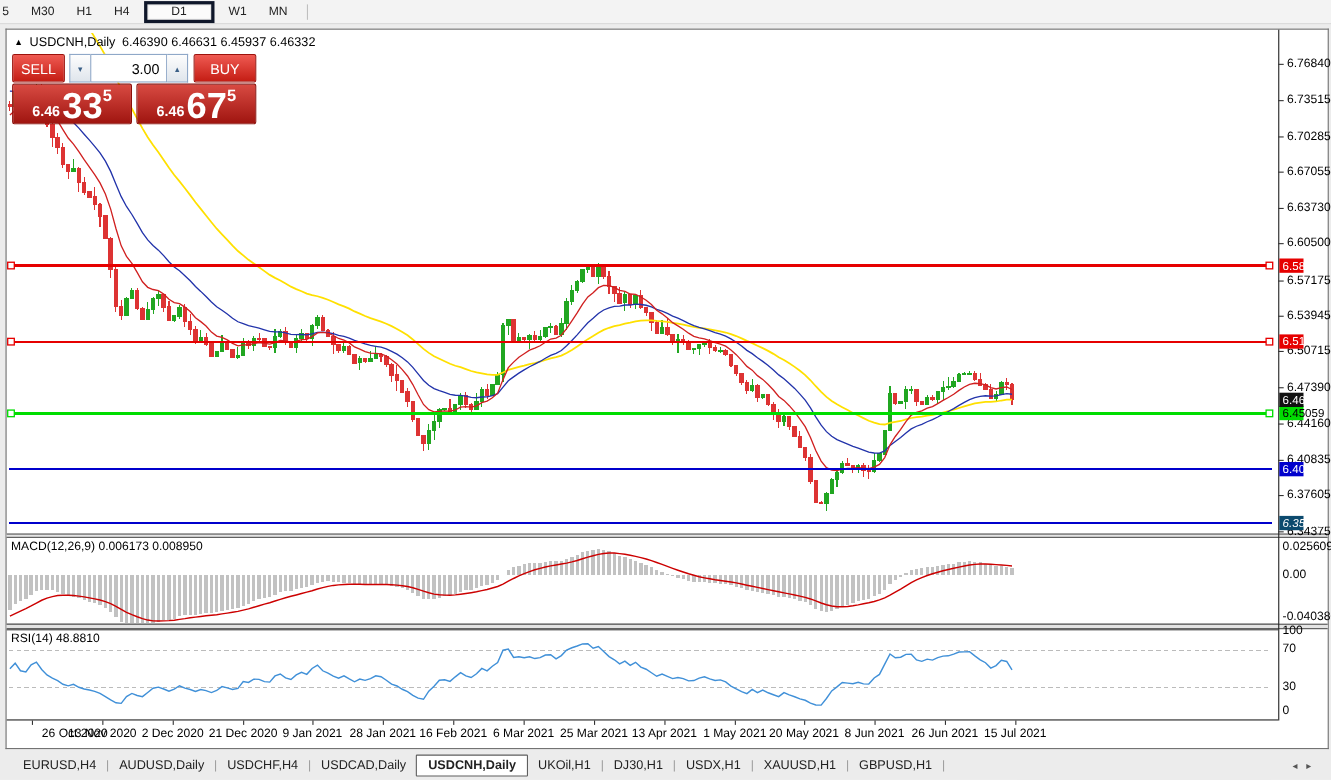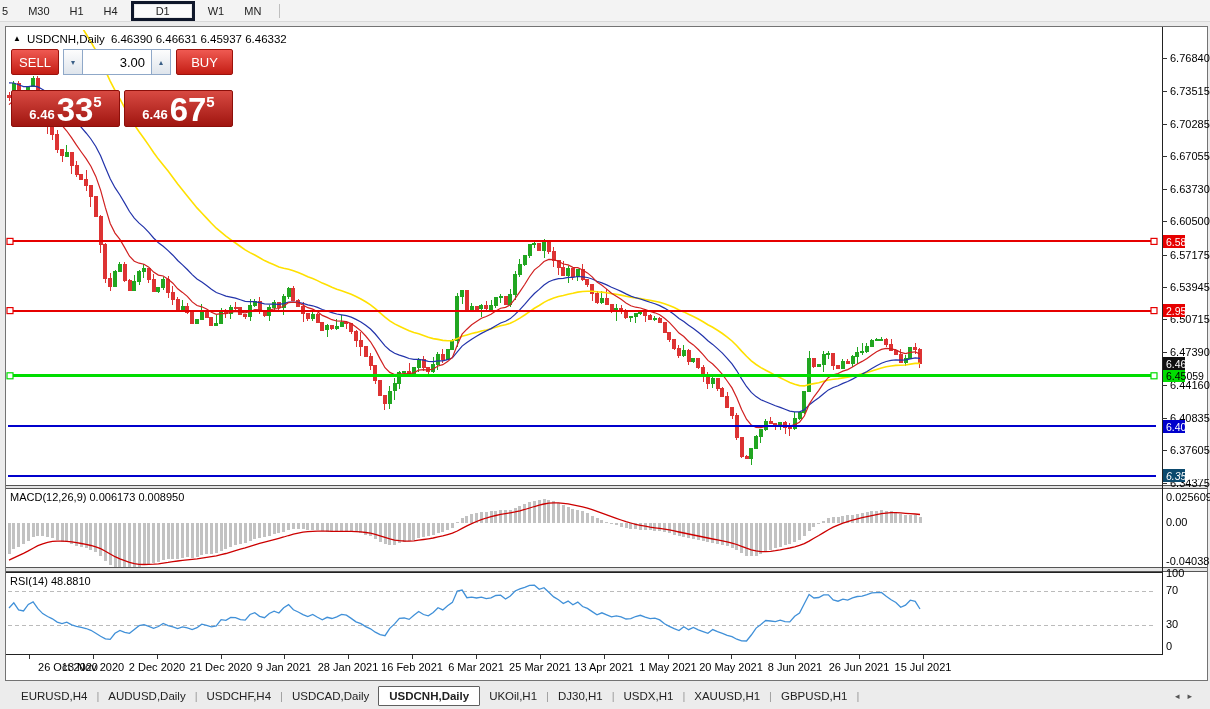--- a/index.html
+++ b/index.html
@@ -28,21 +28,21 @@
   .trade-btn{background:linear-gradient(#ef5a52,#c41d14);border:1px solid #9c120c;border-radius:2px;
     color:#fff;font-size:13px;display:flex;align-items:center;justify-content:center;box-sizing:border-box;}
   #sell-btn{width:48px;}
   #buy-btn{width:57px;margin-left:5px;}
   .spin-btn{width:19px;box-sizing:border-box;border:1px solid #8fa8c8;background:linear-gradient(#fdfdfd,#dfe5ec);
     color:#3a5f87;font-size:8px;display:flex;align-items:center;justify-content:center;}
   #spin-dn{margin-left:4px;border-right:none;}
   #lot-input{width:70px;box-sizing:border-box;border:1px solid #8fa8c8;font-family:"Liberation Sans",sans-serif;
     font-size:13px;text-align:right;padding-right:6px;outline:none;}
   #spin-up{border-left:none;}
-  #ocp-row2{display:flex;margin-top:15px;}
+  #ocp-row2{display:flex;margin-top:1px;}
   .px-panel{width:109px;height:37px;background:linear-gradient(#d84a42,#a01510);border:1px solid #8c0f0a;border-radius:2px;
     box-sizing:border-box;color:#fff;display:flex;align-items:flex-end;justify-content:center;padding-bottom:2px;}
   .px-panel .sm{font-size:13px;font-weight:bold;margin-right:2px;margin-bottom:2px;}
   .px-panel .bg{font-size:33px;font-weight:bold;line-height:0.85;}
   .px-panel .sup{font-size:15px;font-weight:bold;position:relative;top:-14px;}
   #buy-panel{margin-left:4px;}
   
   .tick-label{position:absolute;left:1170px;font-size:11px;color:#000;z-index:8;white-space:nowrap;}
   .tick-dash{position:absolute;left:1162px;width:5px;height:1px;background:#333;z-index:8;}
   .px-badge{position:absolute;left:1163px;width:22px;height:13px;font-size:10.5px;z-index:9;
@@ -738,21 +738,21 @@
     <div class="tick-label" style="top: 346px;">6.47390</div>
     <div class="tick-dash" style="top: 385px;"></div>
     <div class="tick-label" style="top: 379px;">6.44160</div>
     <div class="tick-dash" style="top: 418px;"></div>
     <div class="tick-label" style="top: 412px;">6.40835</div>
     <div class="tick-dash" style="top: 450px;"></div>
     <div class="tick-label" style="top: 444px;">6.37605</div>
     <div class="tick-dash" style="top: 483px;"></div>
     <div class="tick-label" style="top: 477px;">6.34375</div>
     <div class="px-badge" style="top: 235px; background: rgb(230, 0, 0); color: rgb(255, 255, 255);">6.58499</div>
-    <div class="px-badge" style="top: 304px; background: rgb(230, 0, 0); color: rgb(255, 255, 255);">2.95134</div>
+    <div class="px-badge" style="top: 304px; background: rgb(230, 0, 0); color: rgb(255, 255, 255);">6.51582</div>
     <div class="px-badge" style="top: 369px; background: rgb(0, 221, 0); color: rgb(0, 0, 0);">6.45059</div>
     <div class="px-badge" style="top: 420px; background: rgb(0, 0, 204); color: rgb(255, 255, 255);">6.40019</div>
     <div class="px-badge" style="top: 469px; background: #0c4a6e; color: rgb(255, 255, 255); font-style: italic;">6.35078</div>
     <div class="px-badge" style="top: 357px; background: rgb(17, 17, 17); color: rgb(255, 255, 255);">6.46332</div>
     <div class="ind-tick" style="top: 491px;">0.025609</div>
     <div class="ind-tick" style="top: 516px;">0.00</div>
     <div class="ind-tick" style="top: 555px;">-0.040386</div>
     <div class="ind-tick" style="top: 567px;">100</div>
     <div class="ind-tick" style="top: 584px;">70</div>
     <div class="ind-tick" style="top: 618px;">30</div>

